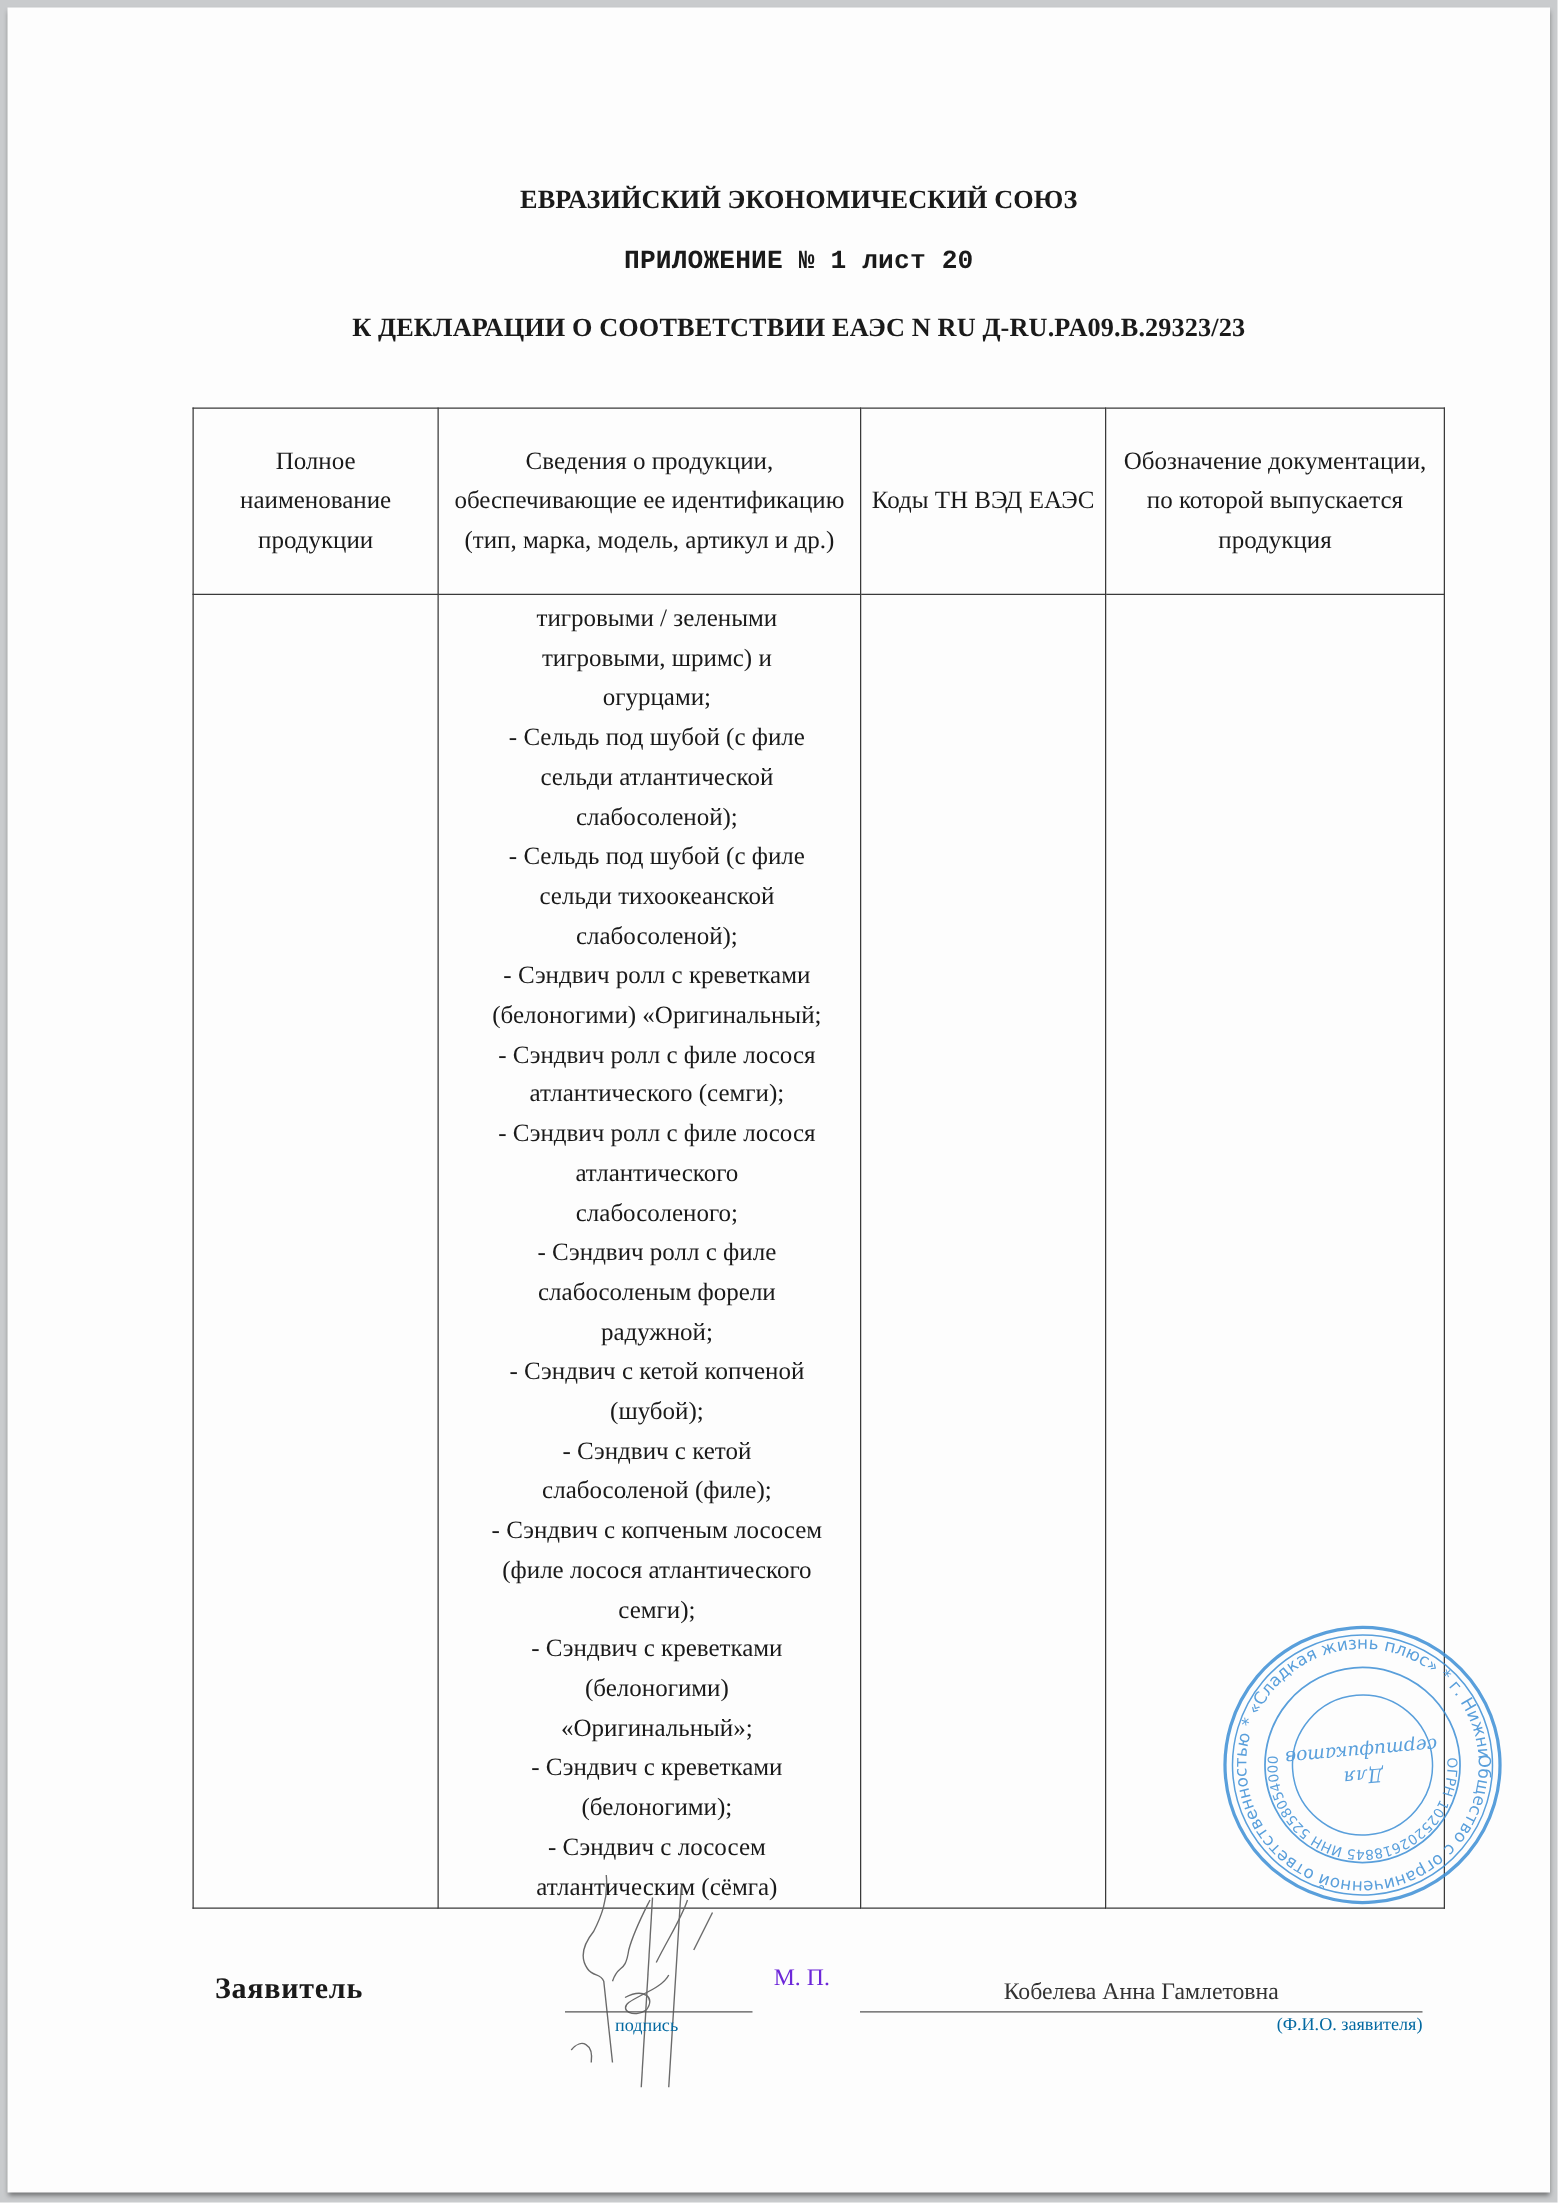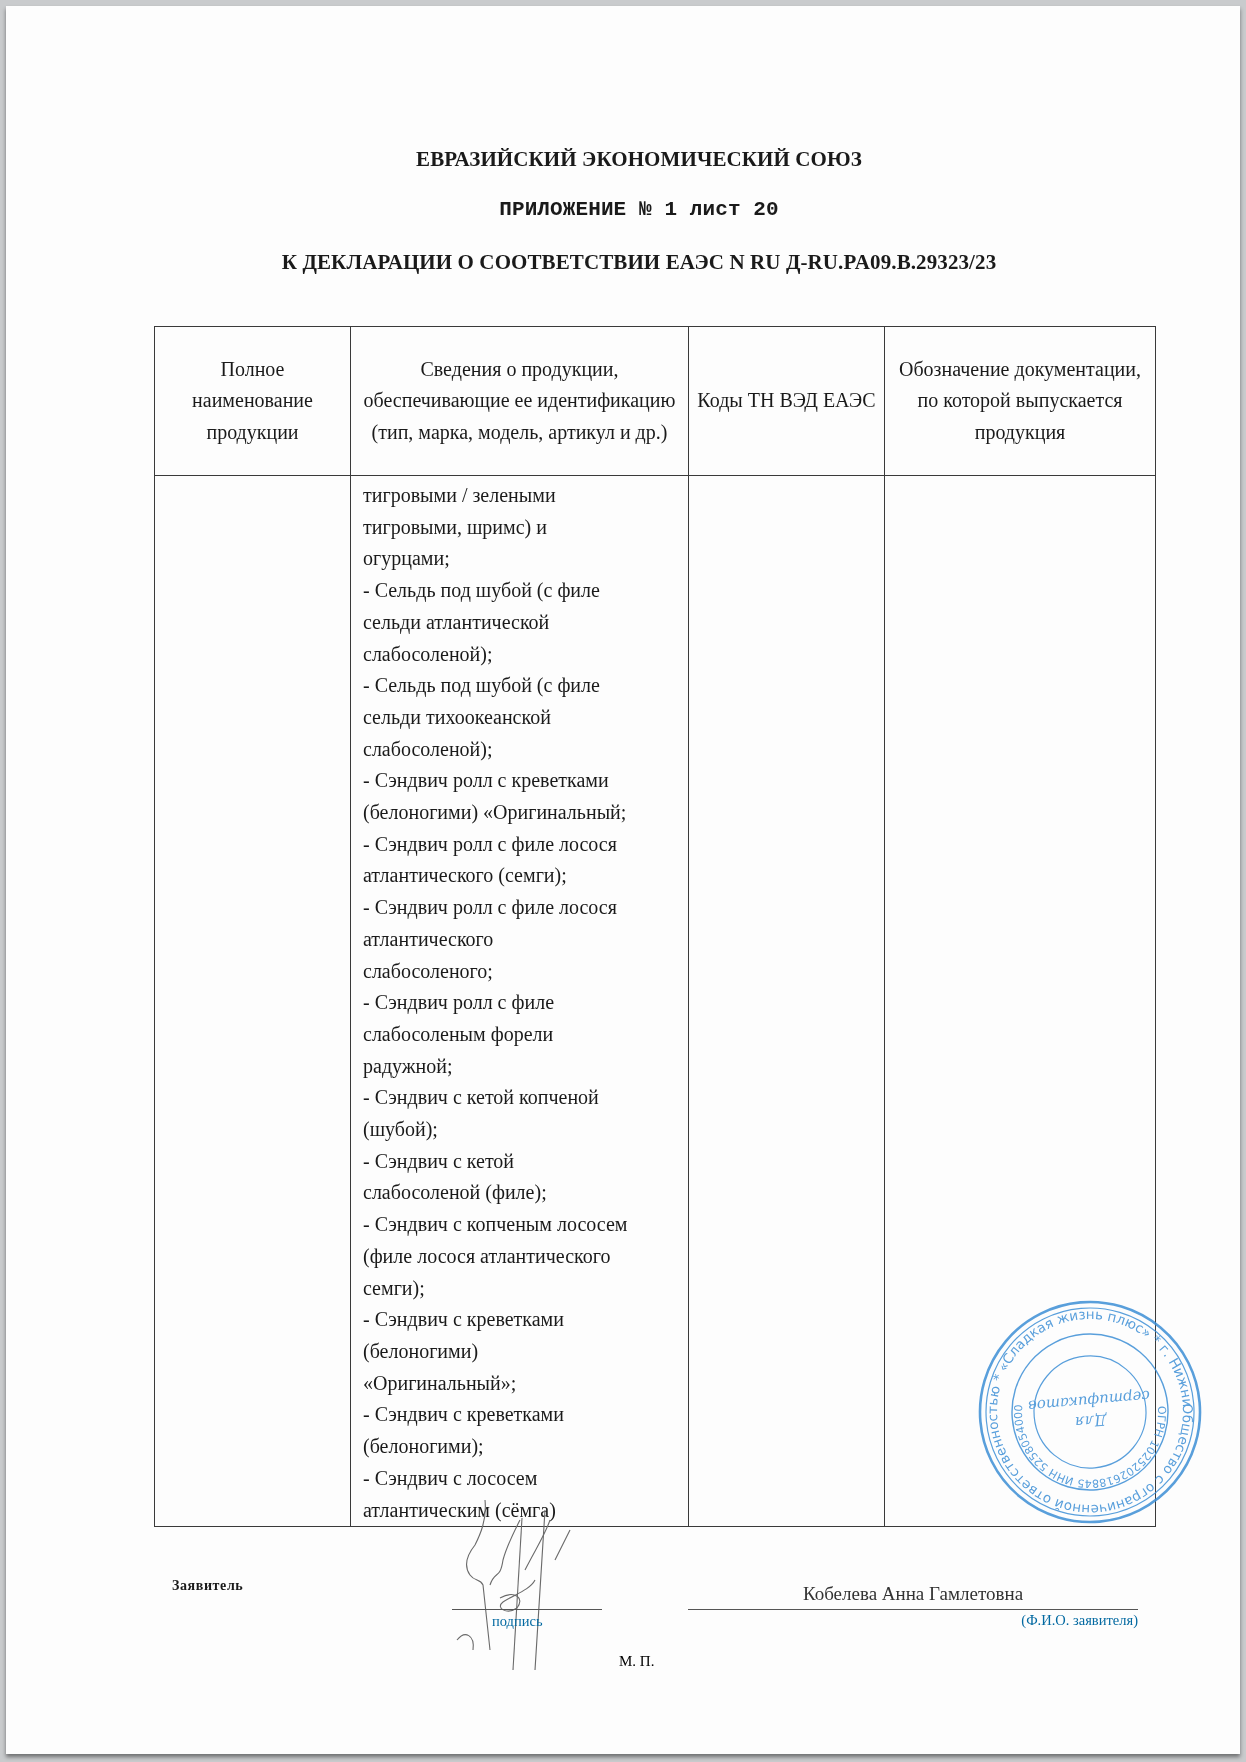--- a/index.html
+++ b/index.html
@@ -33,42 +33,42 @@
     table.decl td, table.decl th {
       border: 1.5px solid #3a3a3a;
       font-weight: normal;
       font-size: 20px; line-height: 31.5px;
       vertical-align: middle; text-align: center;
       padding: 0 6px;
       margin-top: 32px;
     }
     table.decl th { height: 148px; }
     table.decl td.body-cell {
-      height: 1043px; vertical-align: top; text-align: left;
+      height: 1043px; vertical-align: top; text-align: center;
       padding: 4px 0 0 12px;
       line-height: 31.7px;
     }
     .line { display: block; white-space: nowrap; }
 
     .applicant-label {
       position: absolute; left: 172px; top: 1578px;
-      font-size: 14px; font-weight: bold; letter-spacing: 0.6px;
+      font-size: 24px; font-weight: bold; letter-spacing: 0.6px;
       font-family: "Liberation Serif", serif;
     }
     .sig-line {
       position: absolute; top: 1609px; height: 0;
       border-top: 1.2px solid #555;
     }
     #sig-line-1 { left: 452px; width: 150px; }
     #sig-line-2 { left: 688px; width: 450px; }
     .sig-caption {
       position: absolute; font-size: 14.5px; color: #0369a1;
     }
     #sig-cap-1 { left: 492px; top: 1613px; }
-    #mp-label { position: absolute; left: 619px; top: 1653px; font-size: 15px; color: #000000; }
+    #mp-label { position: absolute; left: 619px; top: 1572px; font-size: 19px; color: #6d28d9; }
     #fio-value { position: absolute; left: 688px; width: 450px; top: 1583px; text-align: center; font-size: 19px; color: #333; }
     #fio-cap { left: 688px; width: 450px; text-align: right; top: 1612px; }
 
     .signature { position: absolute; left: 445px; top: 1490px; width: 200px; height: 180px; }
     .stamp { position: absolute; left: 976px; top: 1298px; width: 228px; height: 228px; }
   </style>
 </head>
 <body>
 
 <div class="page"></div>

